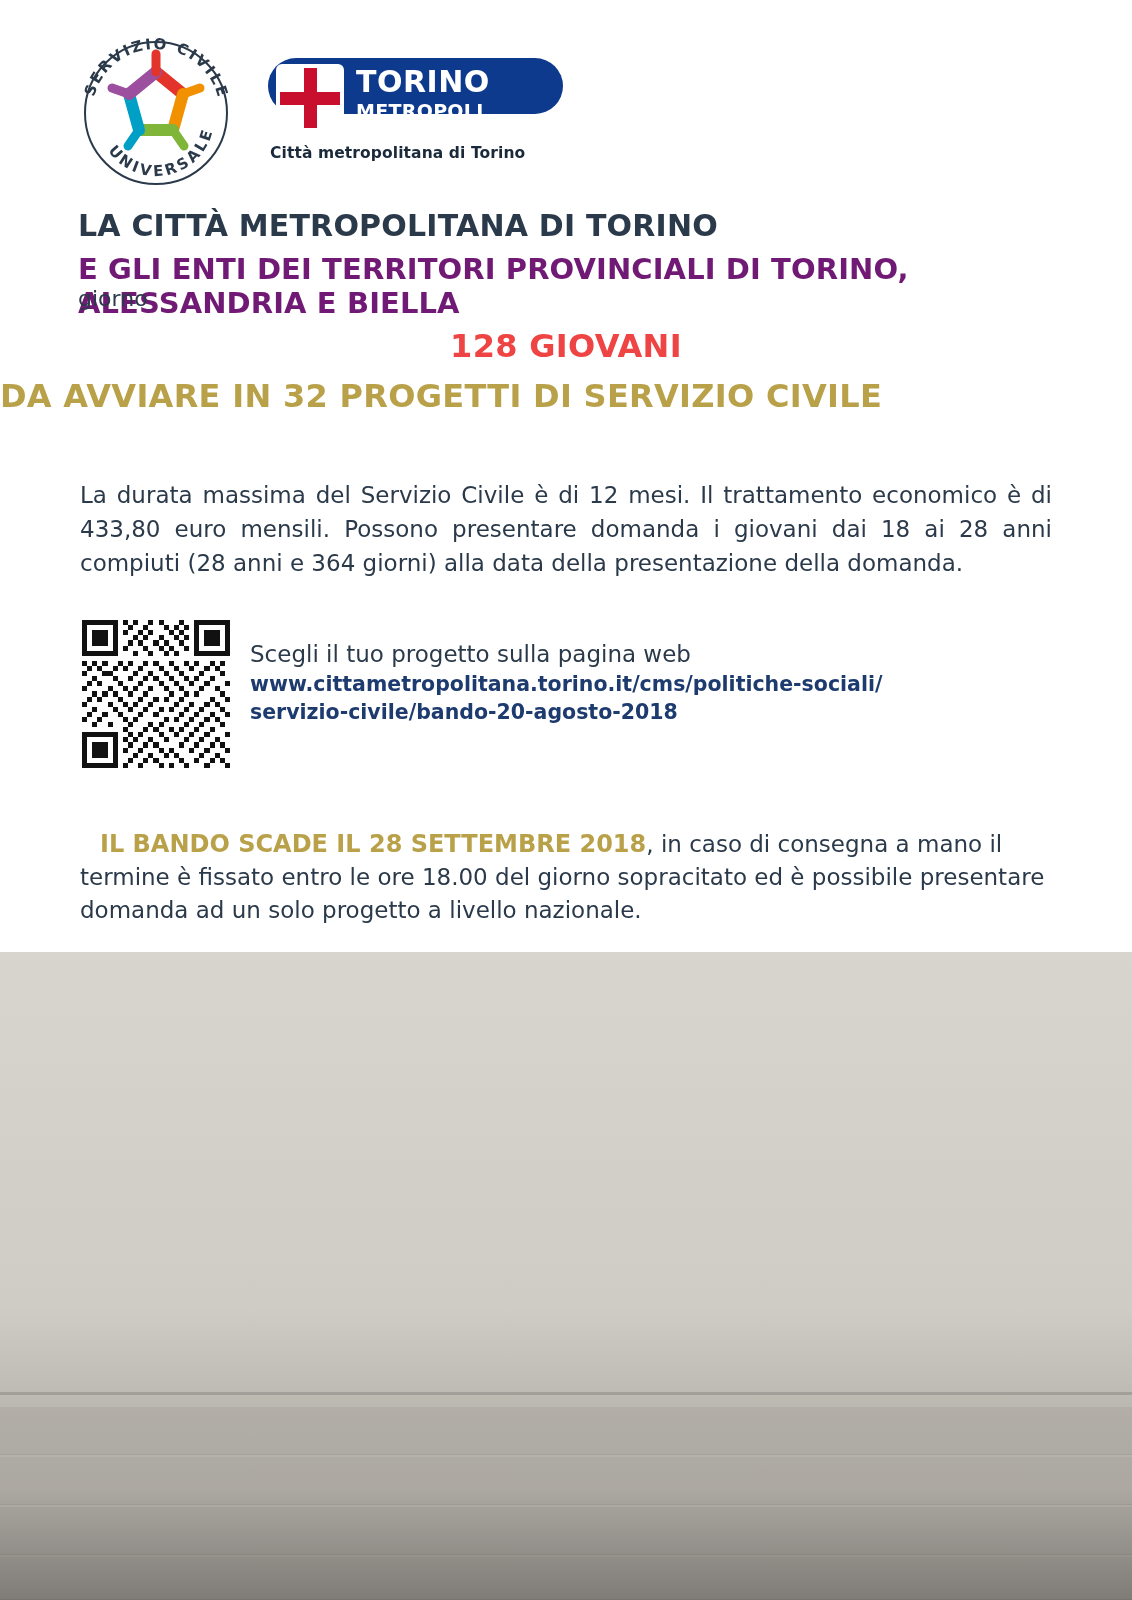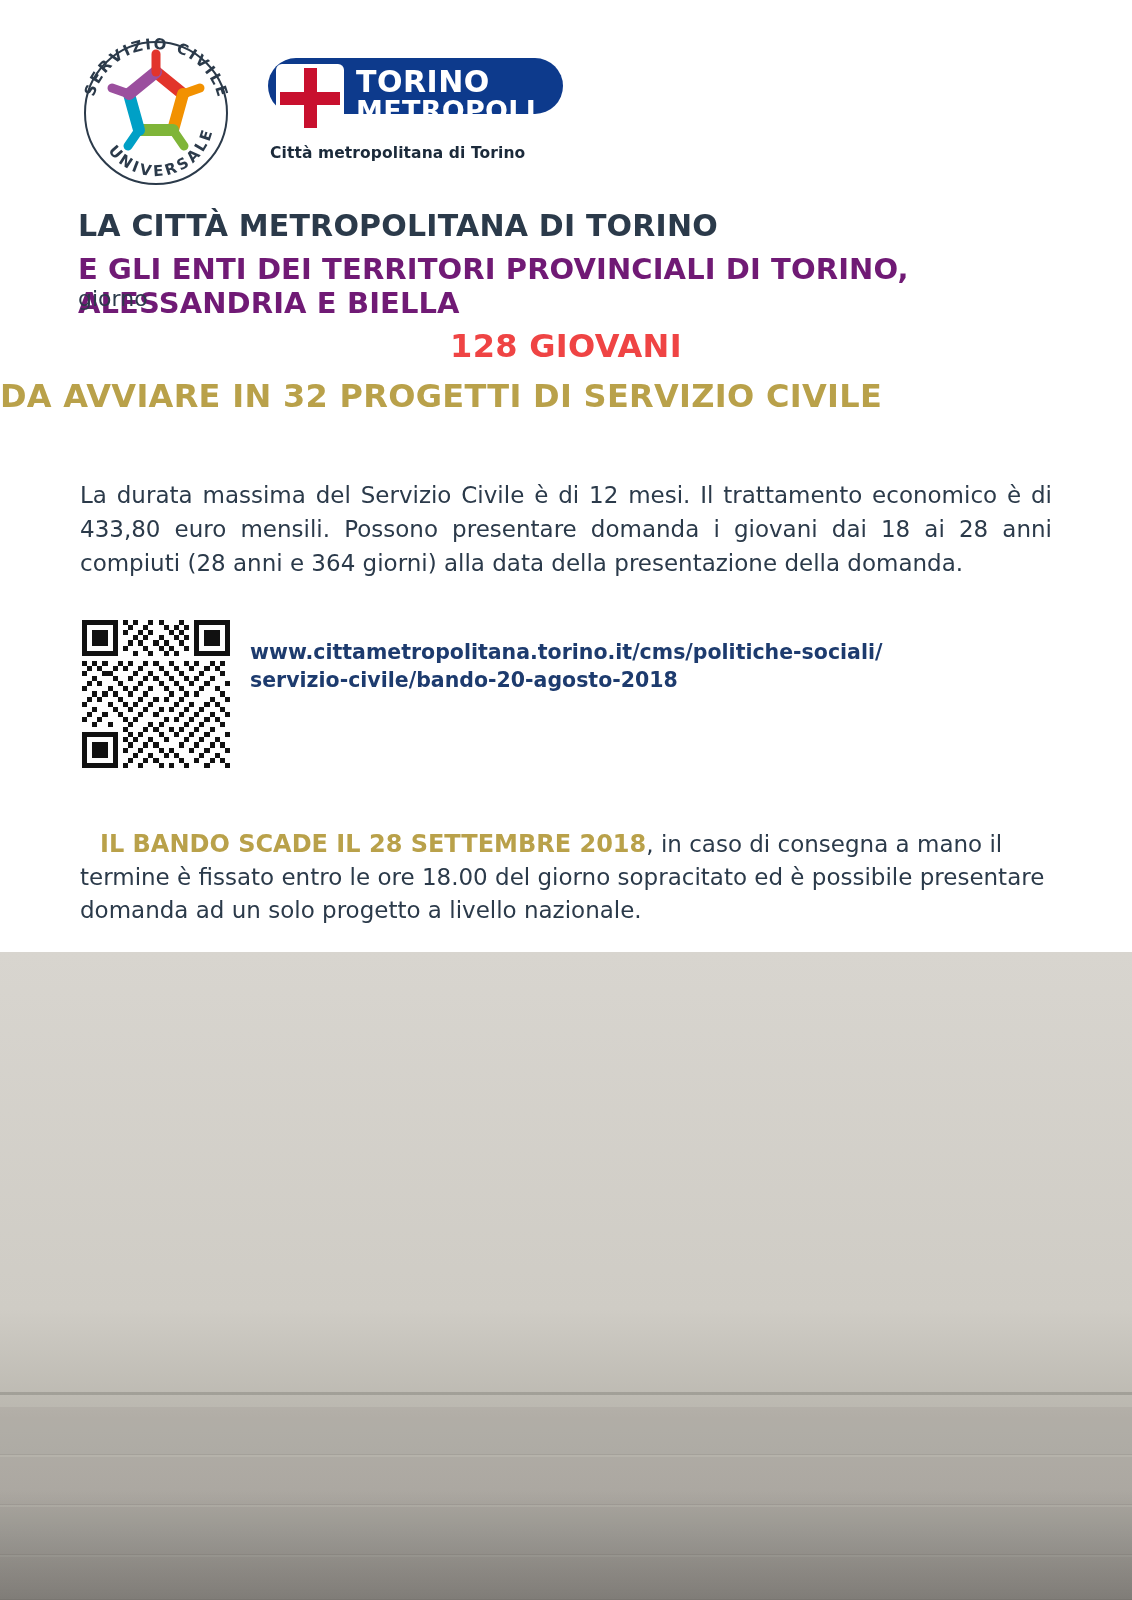--- a/index.html
+++ b/index.html
@@ -85,21 +85,21 @@
     color: #ffffff;
     font-family: "DejaVu Sans", sans-serif;
   }
   .tm-text .t1 {
     font-size: 30px;
     font-weight: bold;
     letter-spacing: 0.5px;
     line-height: 32px;
   }
   .tm-text .t2 {
-    font-size: 27px;
+    font-size: 19px;
     font-weight: bold;
     letter-spacing: 0.3px;
     line-height: 26px;
   }
   .tm-sub {
     position: absolute;
     left: 2px;
     top: 86px;
     font-size: 15.5px;
     font-weight: bold;
@@ -536,20 +536,21 @@
           <rect x="15" y="28" width="1" height="1"></rect>
           <rect x="17" y="28" width="1" height="1"></rect>
           <rect x="20" y="28" width="1" height="1"></rect>
           <rect x="24" y="28" width="1" height="1"></rect>
           <rect x="28" y="28" width="1" height="1"></rect>
       </g>
     </svg>
   </div>
 
   <div class="web-block">
+    <div class="web-lead">Scegli il tuo progetto sulla pagina web</div>
     <div class="web-url">
       <div>www.cittametropolitana.torino.it/cms/politiche-sociali/</div>
       <div>servizio-civile/bando-20-agosto-2018</div>
     </div>
   </div>
 
   <div class="deadline">
     <span class="bold-gold">IL BANDO SCADE IL 28 SETTEMBRE 2018</span><span>, in caso di consegna a mano il termine è fissato entro le ore 18.00 del giorno sopracitato ed è possibile presentare domanda ad un solo progetto a livello nazionale.</span>
   </div>
 

